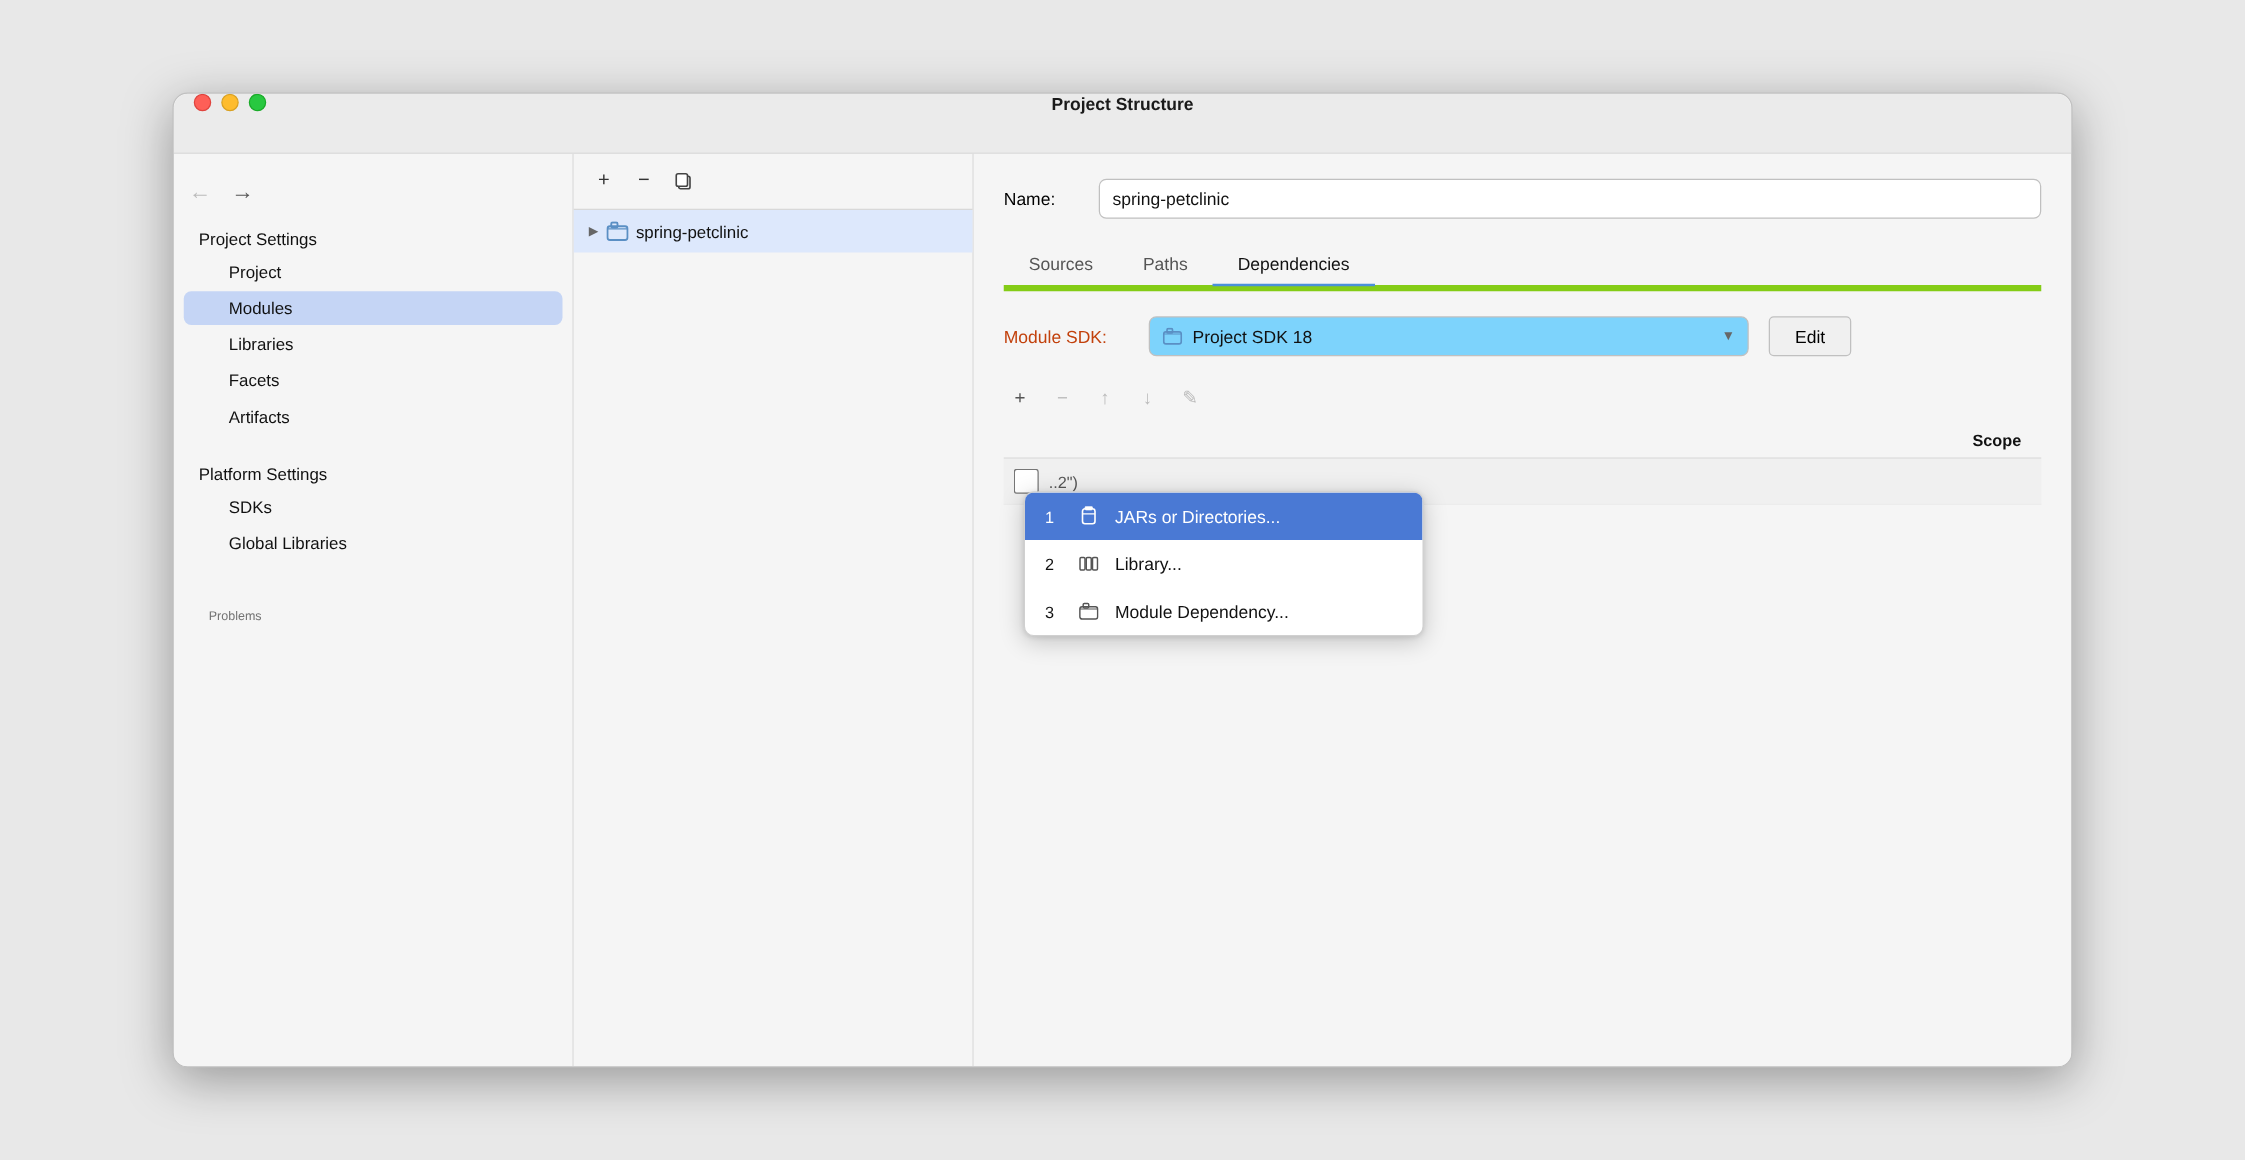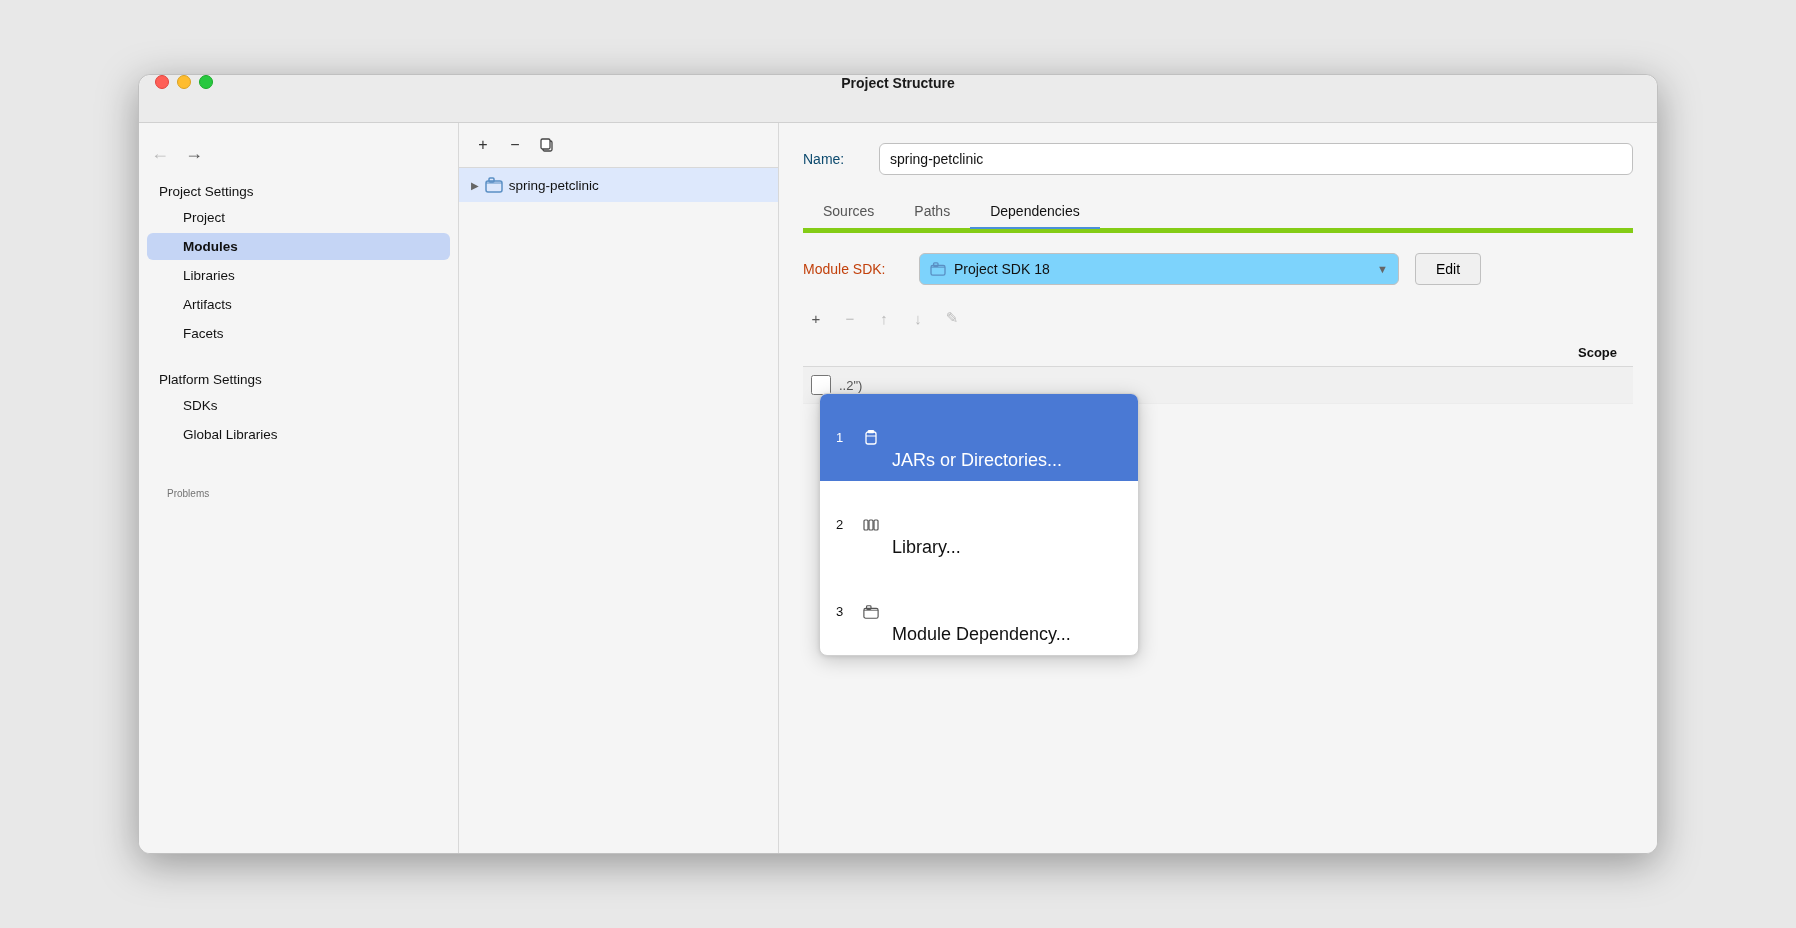--- a/index.html
+++ b/index.html
@@ -110,21 +110,21 @@
       padding: 6px 20px 6px 36px;
       font-size: 13.5px;
       color: #111;
       cursor: pointer;
       border-radius: 6px;
       margin: 1px 8px;
     }
 
     .nav-item.active {
       background: #c5d5f5;
-      font-weight: 700;
+      font-weight: 400;
     }
 
     .section-gap {
       height: 16px;
     }
 
     .nav-item-solo {
       padding: 6px 20px 6px 20px;
       font-size: 10px;
       color: #737373;
@@ -202,21 +202,21 @@
 
     .name-row {
       display: flex;
       align-items: center;
       gap: 16px;
       margin-bottom: 20px;
     }
 
     .name-label {
       font-size: 14px;
-      color: #0c4a6e;
+      color: #000000;
       min-width: 60px;
     }
 
     .name-input {
       flex: 1;
       height: 32px;
       border: 1px solid #c0c0c0;
       border-radius: 6px;
       padding: 0 10px;
       font-size: 14px;
@@ -401,22 +401,21 @@
 
     .dropdown-item-icon {
       width: 18px;
       height: 18px;
       display: inline-flex;
       align-items: center;
       justify-content: center;
     }
 
     .dropdown-item-text {
-      font-size: 18px;
-      margin-top: 46px;
+      font-size: 14px;
     }
 
     
     svg {
       display: inline-block;
     }
   </style>
 </head>
 <body>
 
@@ -438,22 +437,22 @@
       <div class="nav-back-forward">
         <span class="nav-arrow disabled">←</span>
         <span class="nav-arrow">→</span>
       </div>
 
       <div class="section-header">Project Settings</div>
 
       <div class="nav-item">Project</div>
       <div class="nav-item active">Modules</div>
       <div class="nav-item">Libraries</div>
+      <div class="nav-item">Facets</div>
       <div class="nav-item">Artifacts</div>
-      <div class="nav-item">Facets</div>
 
       <div class="section-gap"></div>
 
       <div class="section-header">Platform Settings</div>
 
       <div class="nav-item">SDKs</div>
       <div class="nav-item">Global Libraries</div>
 
       <div class="section-gap" style="height: 32px;"></div>
 

